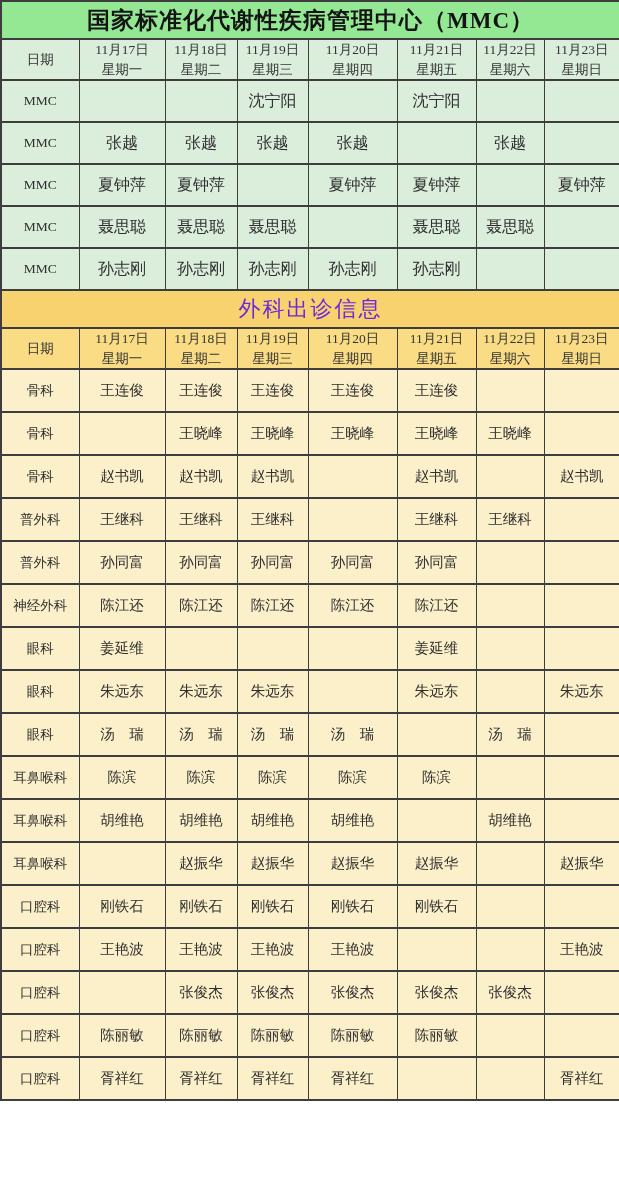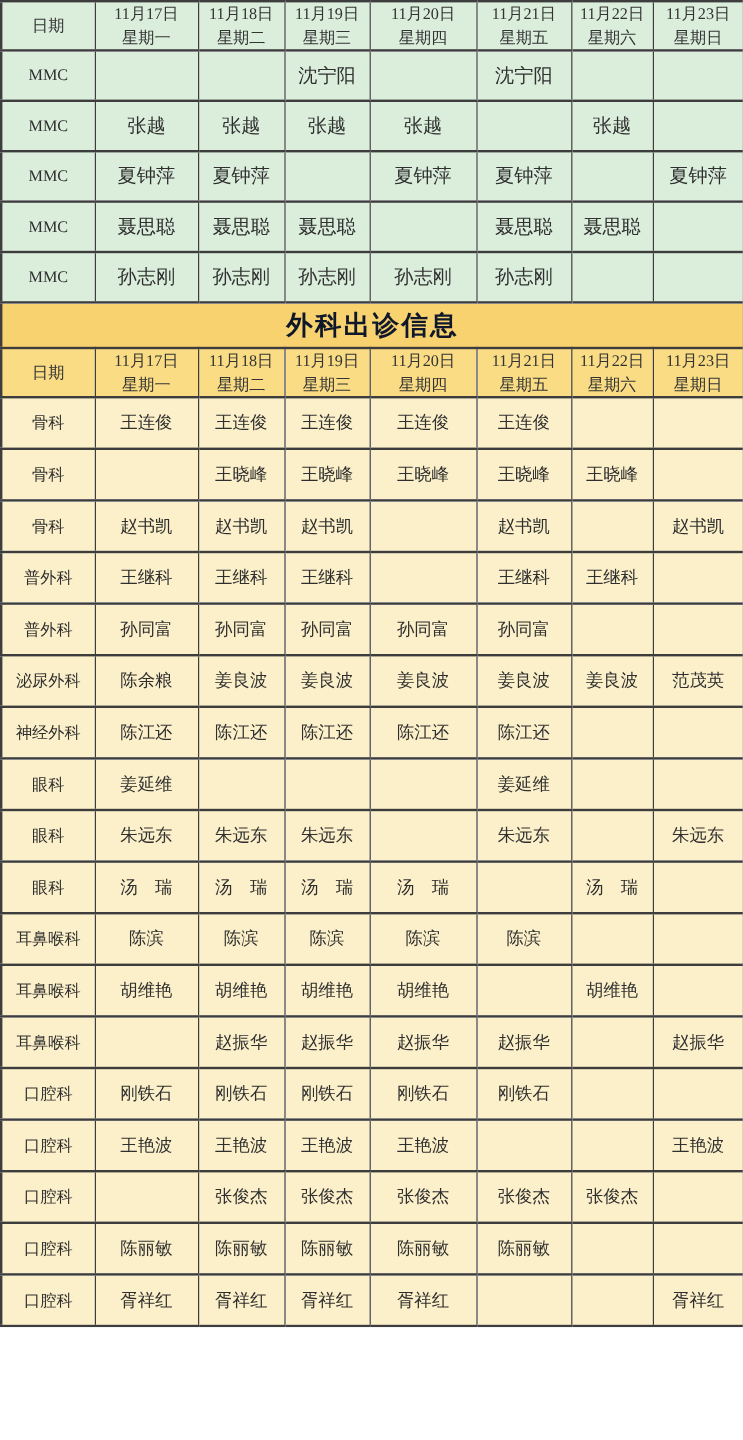--- a/index.html
+++ b/index.html
@@ -24,21 +24,21 @@
     padding: 0;
     color: #2f2f2f;
     overflow: hidden;
     white-space: nowrap;
   }
   
   .g  { background: #dbeedc; font-size: 16px; }
   .gt { background: #94e894; font-size: 23px; font-weight: bold; color: #141414; letter-spacing: 1px; }
   
   .y  { background: #fcf0ca; font-size: 14.5px; }
-  .yt { background: #f8d26e; font-size: 22px; font-weight: bold; color: #0f172a; letter-spacing: 2px; }
+  .yt { background: #f8d26e; font-size: 22px; font-weight: normal; color: #6d28d9; letter-spacing: 2px; }
   .yd { background: #fadc85; }
   
   tr.title-row   { height: 38px; }
   tr.date-row    { height: 32px; }
   tr.mmc-row     { height: 42px; }
   tr.surgery-row { height: 43px; margin-left: 31px; }
   
   tr.date-row td { font-size: 13.5px; line-height: 1.45; color: #333333; }
   td.dept        { font-size: 13.5px; }
 </style>
@@ -50,20 +50,23 @@
     <col style="width:78px">
     <col style="width:86px">
     <col style="width:72px">
     <col style="width:71px">
     <col style="width:89px">
     <col style="width:79px">
     <col style="width:68px">
     <col style="width:76px">
   </colgroup>
   <tbody>
+      <tr class="title-row">
+        <td class="gt" colspan="8">国家标准化代谢性疾病管理中心（MMC）</td>
+      </tr>
       <tr class="date-row">
         <td class="g dept">日期</td>
         <td class="g">
           <div class="dline">11月17日</div>
           <div class="dline">星期一</div>
         </td>
         <td class="g">
           <div class="dline">11月18日</div>
           <div class="dline">星期二</div>
         </td>
@@ -214,30 +217,20 @@
       </tr>
       <tr class="surgery-row">
         <td class="y dept">普外科</td>
         <td class="y">孙同富</td>
         <td class="y">孙同富</td>
         <td class="y">孙同富</td>
         <td class="y">孙同富</td>
         <td class="y">孙同富</td>
         <td class="y"></td>
         <td class="y"></td>
-      </tr>
-      <tr class="surgery-row">
-        <td class="y dept">泌尿外科</td>
-        <td class="y">陈余粮</td>
-        <td class="y">姜良波</td>
-        <td class="y">姜良波</td>
-        <td class="y">姜良波</td>
-        <td class="y">姜良波</td>
-        <td class="y">姜良波</td>
-        <td class="y">范茂英</td>
       </tr>
       <tr class="surgery-row">
         <td class="y dept">神经外科</td>
         <td class="y">陈江还</td>
         <td class="y">陈江还</td>
         <td class="y">陈江还</td>
         <td class="y">陈江还</td>
         <td class="y">陈江还</td>
         <td class="y"></td>
         <td class="y"></td>

